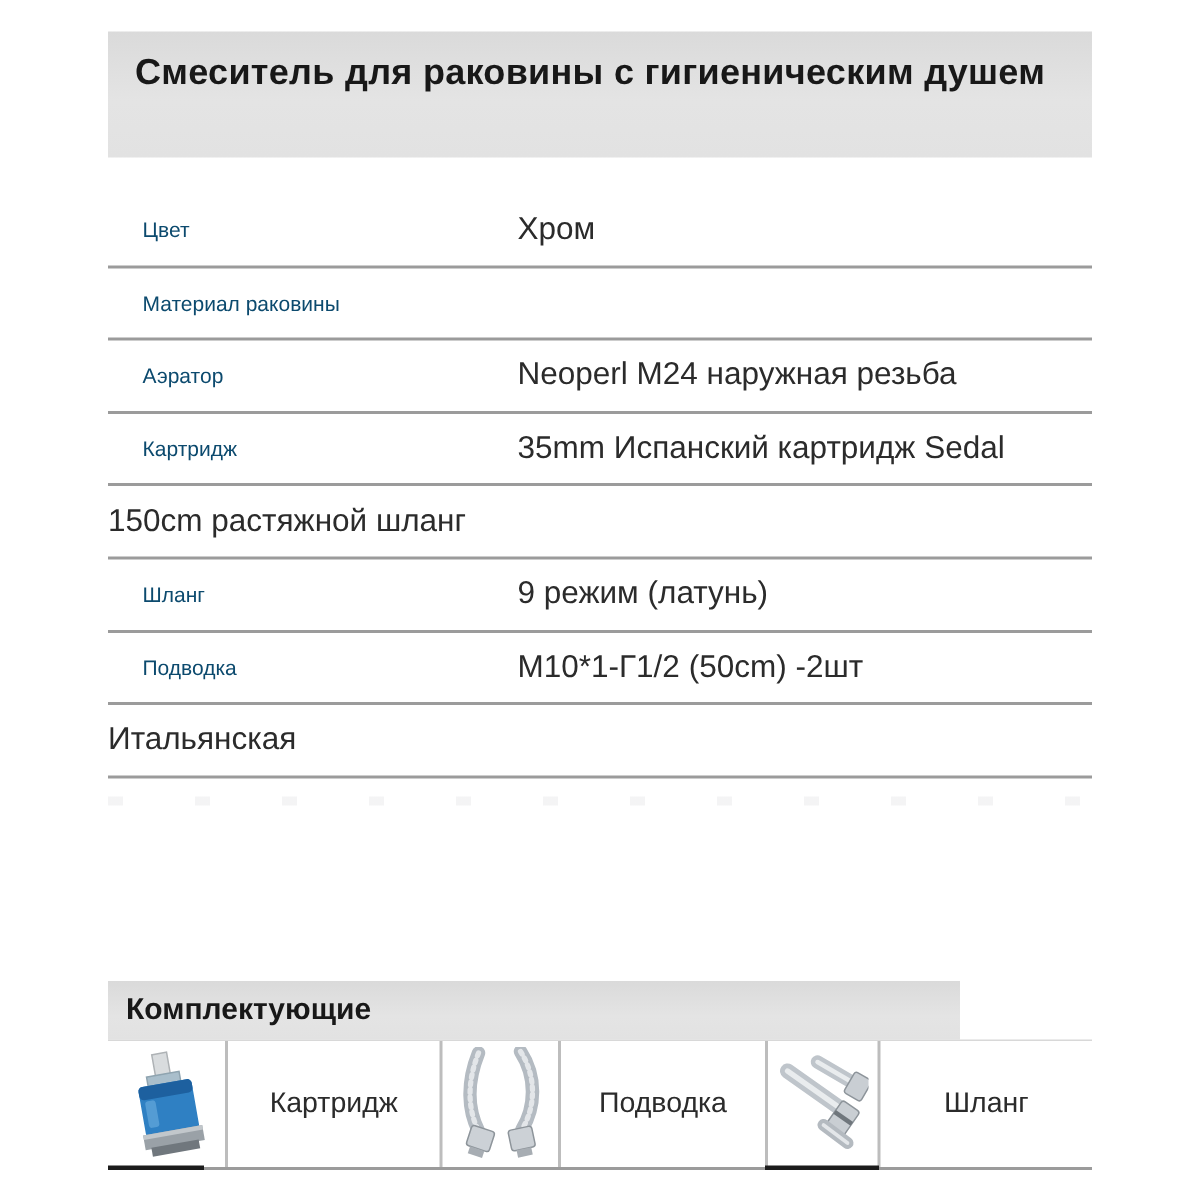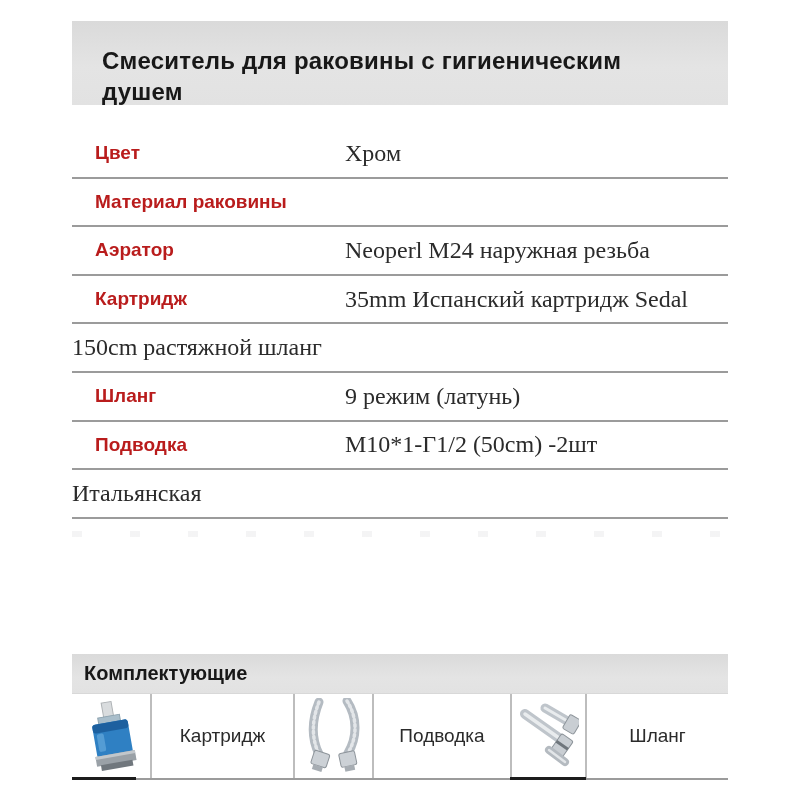--- a/index.html
+++ b/index.html
@@ -9,50 +9,50 @@
     color:#222;position:relative;overflow:hidden;
   }
   .wrap{position:absolute;left:72px;top:21px;width:656px;}
 
   
   .title-banner{
     background:linear-gradient(180deg,#dadada 0%,#e4e4e4 55%,#e2e2e2 100%);
     height:84px;box-sizing:border-box;padding:12px 14px 0 18px;
   }
   .title-banner h1{
-    margin:12px;font-size:24px;line-height:31px;font-weight:bold;color:#181818;
+    margin:0;font-size:24px;line-height:31px;font-weight:bold;color:#181818;
     letter-spacing:0.2px;
   }
 
   
   .spec-table{margin-top:25px;}
   .spec-row{
     height:48.6px;box-sizing:border-box;
     border-bottom:2px solid #9b9b9b;
     display:flex;align-items:center;
   }
   .spec-row .cell-label{
     width:250px;padding-left:23px;flex:none;
-    font-size:19px;color:#b91c1c;font-weight:bold;
+    font-size:14px;color:#0c4a6e;
   }
   .spec-row .cell-value{
-    flex:1;font-size:24px;color:#2b2b2b;font-family:Liberation Serif, serif;
+    flex:1;font-size:21px;color:#2b2b2b;
   }
 
   
   .ghost-row{
     margin-top:12px;height:6px;
     background-image:repeating-linear-gradient(90deg,
       rgba(120,120,130,0.18) 0 10px, rgba(0,0,0,0) 10px 58px);
     opacity:0.45;
   }
 
   
   .components-banner{
-    position:absolute;left:0;top:633px;width:656px;height:39px;
+    position:absolute;left:0;top:633px;width:568px;height:39px;
     background:linear-gradient(180deg,#dadada 0%,#e4e4e4 60%,#e2e2e2 100%);
     box-sizing:border-box;display:flex;align-items:center;padding-left:12px;
   }
   .components-banner h2{
     margin:0;font-size:20px;font-weight:bold;color:#181818;
   }
   .components-table{
     position:absolute;left:0;top:672px;width:656px;height:87px;
     box-sizing:border-box;border-bottom:2px solid #9b9b9b;border-top:1px solid #d8d8d8;
     display:flex;

